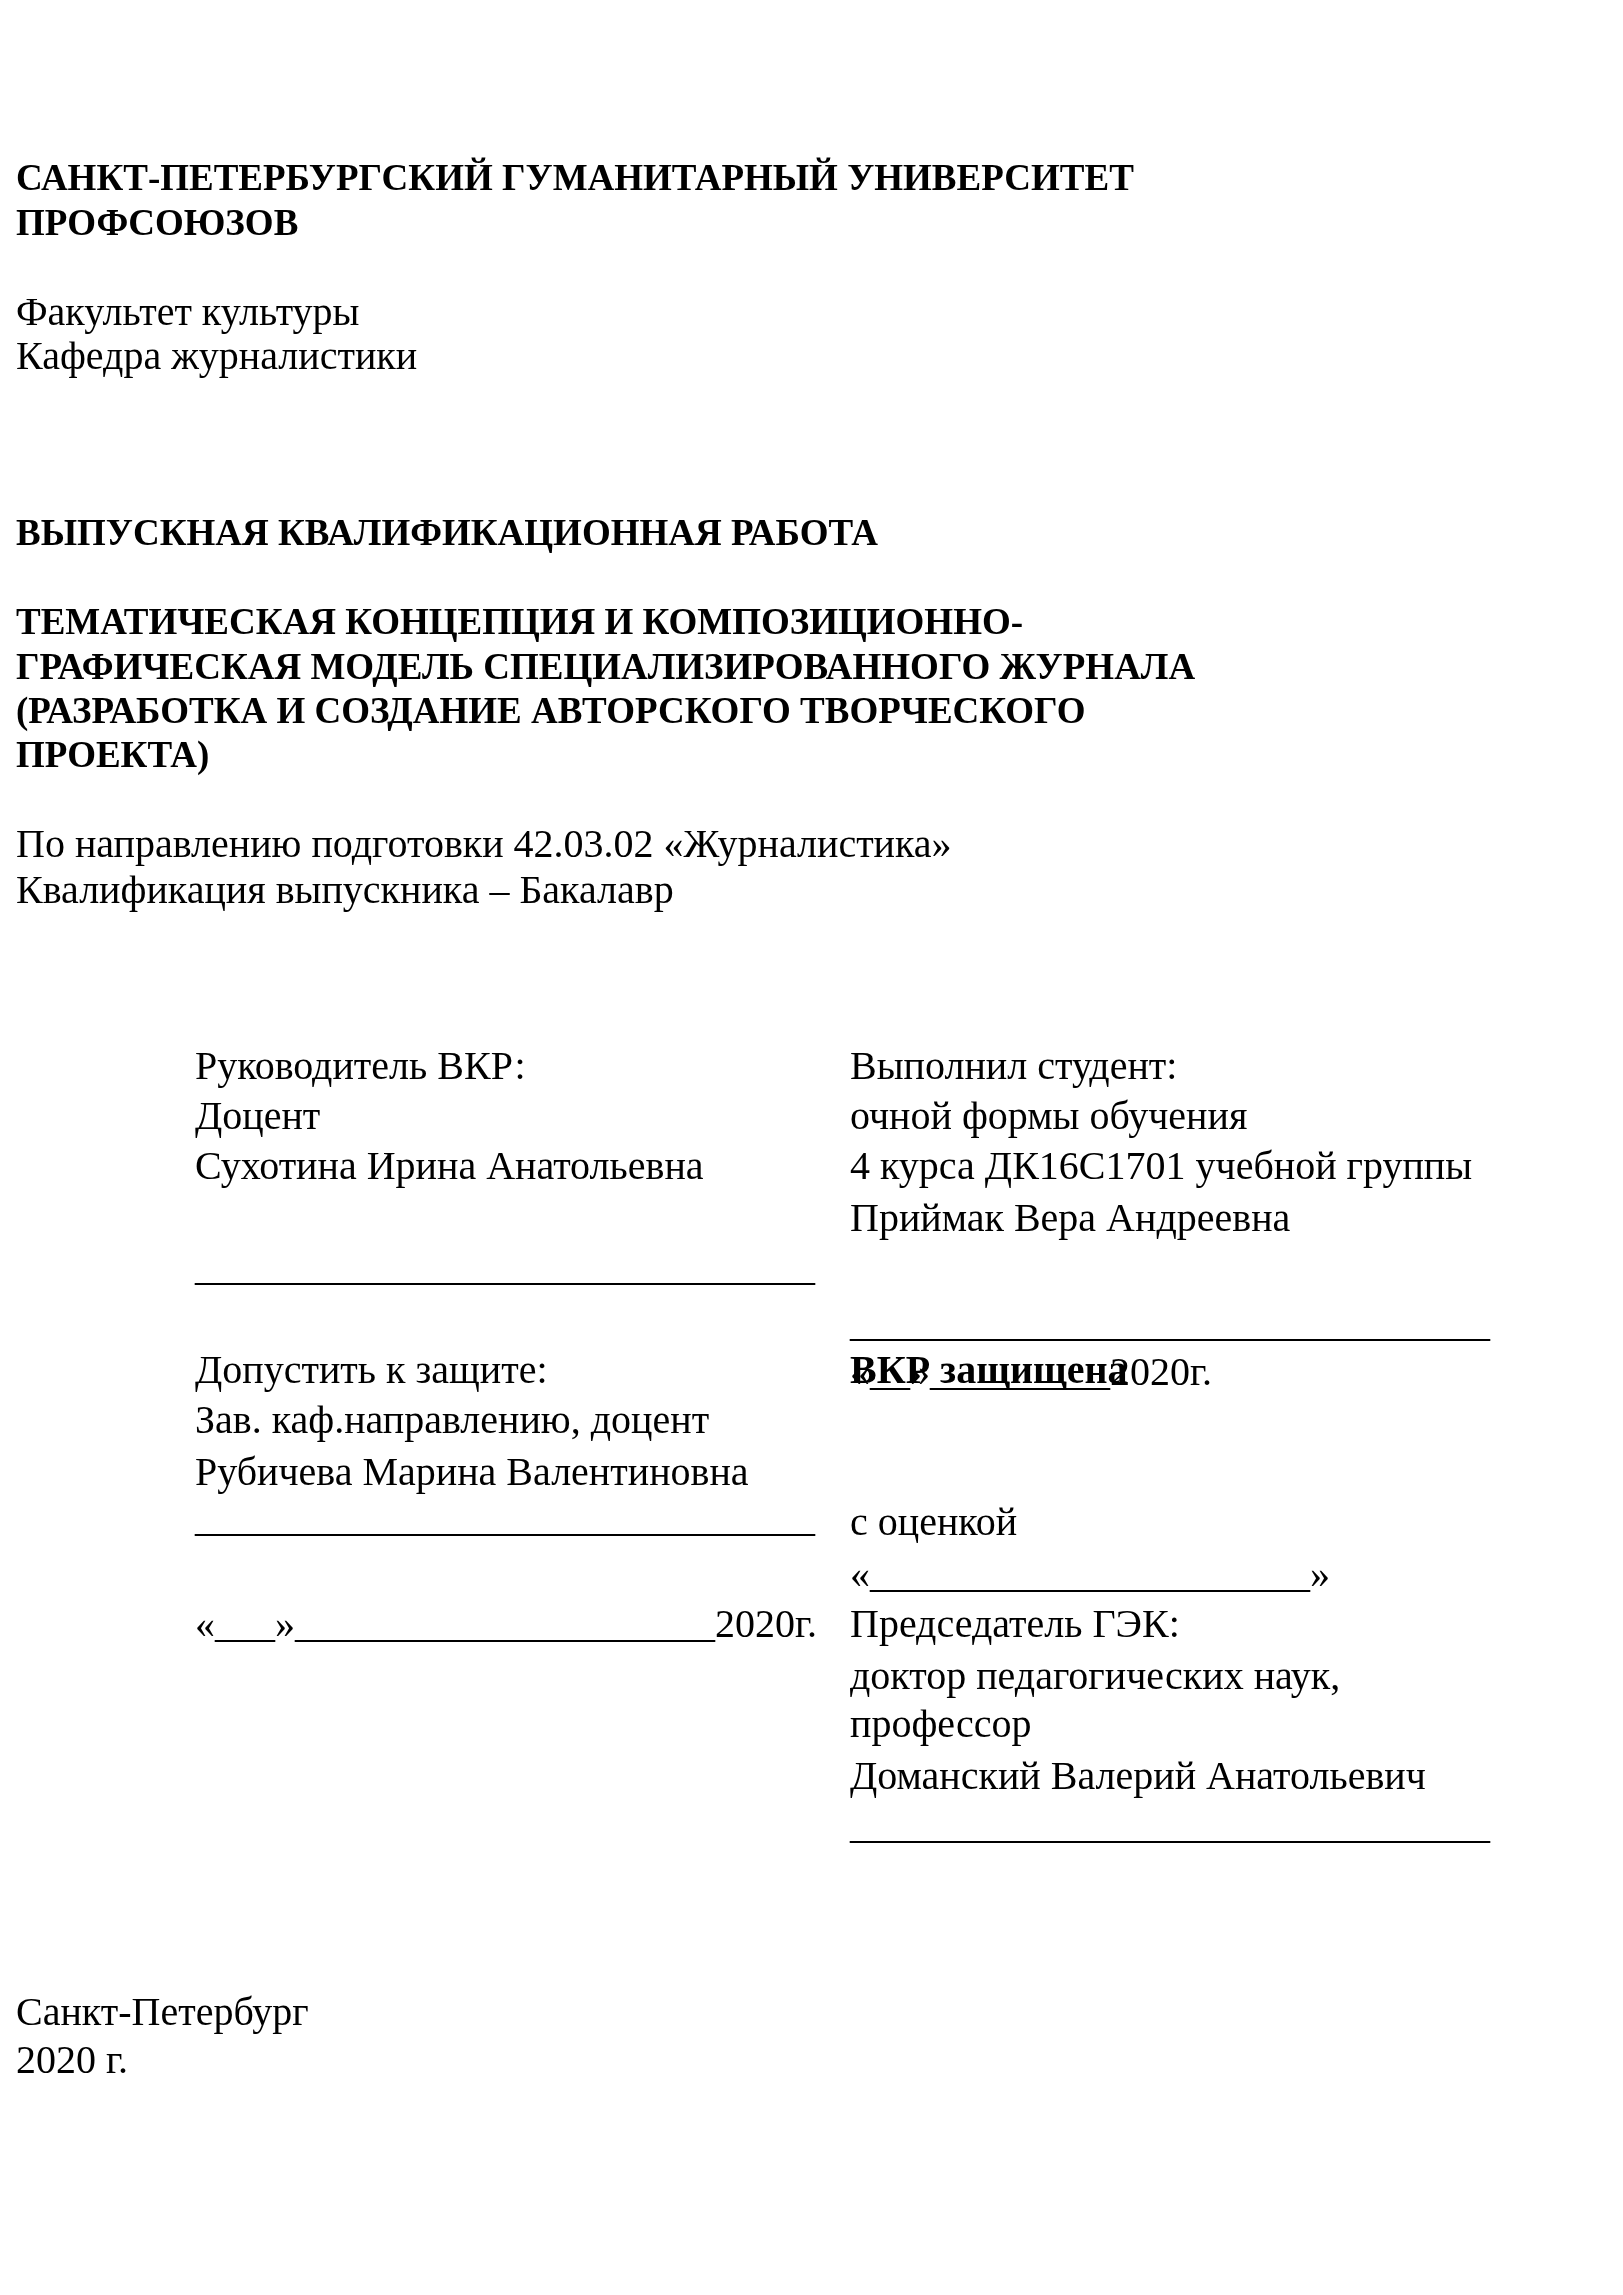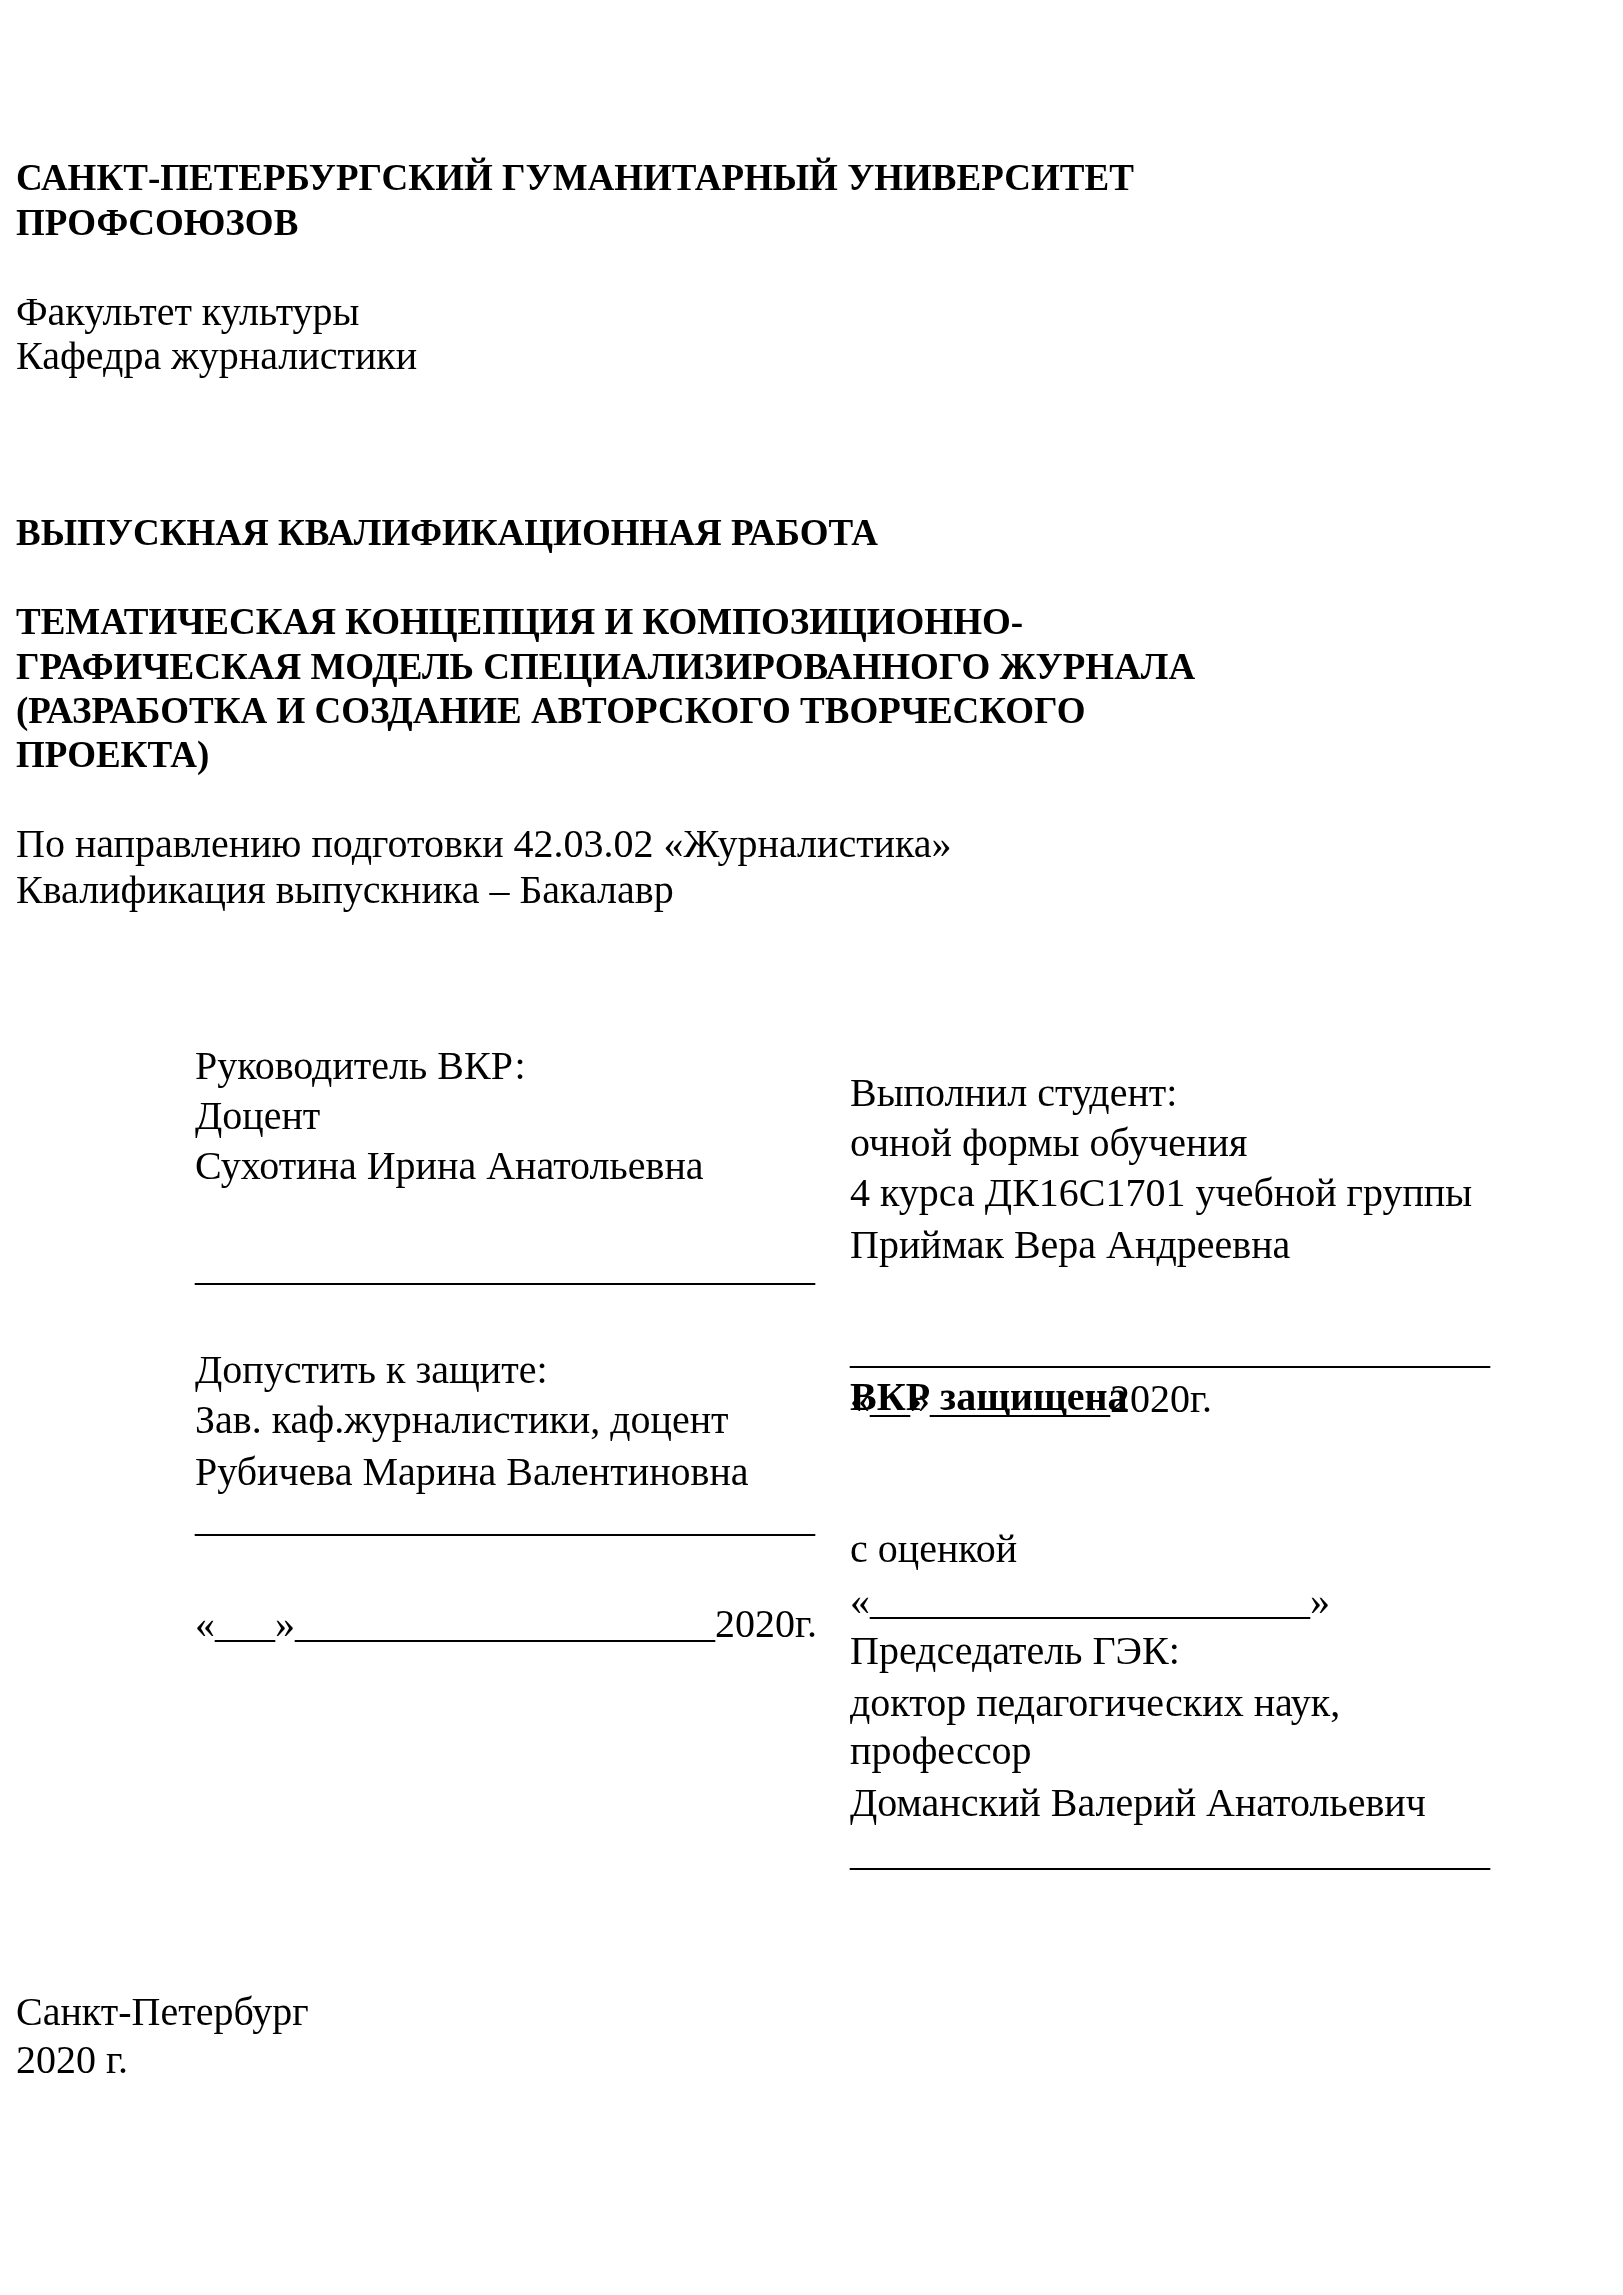--- a/index.html
+++ b/index.html
@@ -3,21 +3,21 @@
 <meta charset="utf-8">
 <style>
   html, body { margin: 0; padding: 0; background: #ffffff; }
   body { width: 1623px; height: 2295px; position: relative; overflow: hidden;
          font-family: "Liberation Serif", serif; color: #000; }
   .line { position: absolute; white-space: nowrap; font-size: 40px; line-height: 1; }
   .center { left: 16px; width: 1623px; text-align: left; }
   .bold { font-weight: bold; }
   .title { font-size: 37px; }
   .left-col { left: 195px; }
-  .right-col { left: 850px; margin-top: 27px; }
+  .right-col { left: 850px; }
 </style>
 </head>
 <body>
 
 <div>
 
   <div class="line center bold title" style="top:159px">САНКТ-ПЕТЕРБУРГСКИЙ ГУМАНИТАРНЫЙ УНИВЕРСИТЕТ</div>
   <div class="line center bold title" style="top:204px">ПРОФСОЮЗОВ</div>
 
   <div class="line center" style="top:292px">Факультет культуры</div>
@@ -32,21 +32,21 @@
 
   <div class="line center" style="top:824px">По направлению подготовки 42.03.02 «Журналистика»</div>
   <div class="line center" style="top:870px">Квалификация выпускника – Бакалавр</div>
 
   <div class="line left-col" style="top:1046px">Руководитель ВКР:</div>
   <div class="line left-col" style="top:1096px">Доцент</div>
   <div class="line left-col" style="top:1146px">Сухотина Ирина Анатольевна</div>
   <div class="line left-col" style="top:1247px">_______________________________</div>
 
   <div class="line left-col" style="top:1350px">Допустить к защите:</div>
-  <div class="line left-col" style="top:1400px">Зав. каф.журналистики, доцент</div>
+  <div class="line left-col" style="top:1400px">Зав. каф.направлению, доцент</div>
   <div class="line left-col" style="top:1452px">Рубичева Марина Валентиновна</div>
   <div class="line left-col" style="top:1498px">_______________________________</div>
   <div class="line left-col" style="top:1604px">«___»_____________________2020г.</div>
 
   <div class="line right-col" style="top:1046px">Выполнил студент:</div>
   <div class="line right-col" style="top:1096px">очной формы обучения</div>
   <div class="line right-col" style="top:1146px">4 курса ДК16С1701 учебной группы</div>
   <div class="line right-col" style="top:1198px">Приймак Вера Андреевна</div>
   <div class="line right-col" style="top:1303px">________________________________</div>
 

